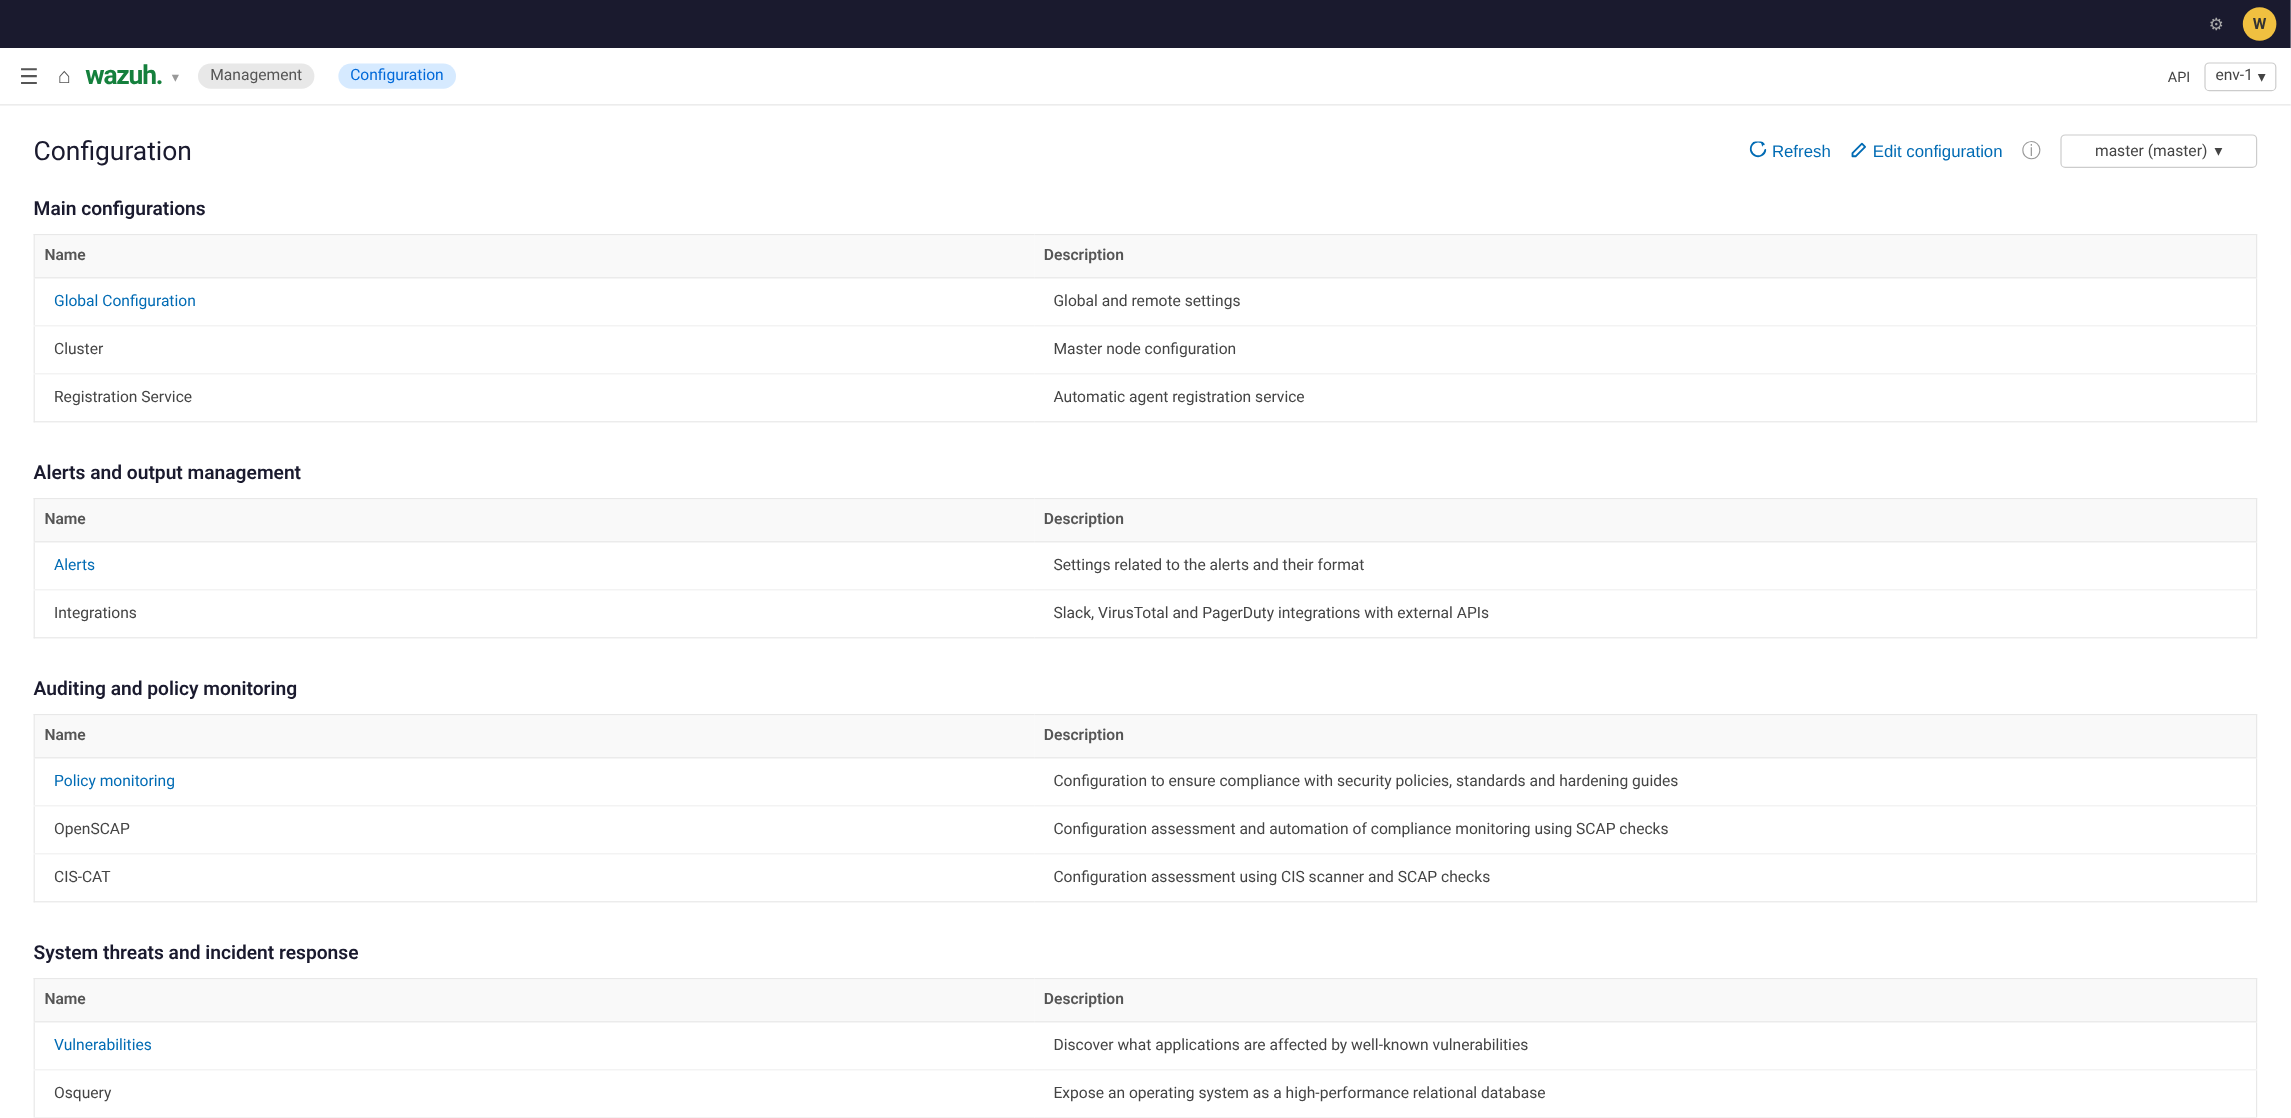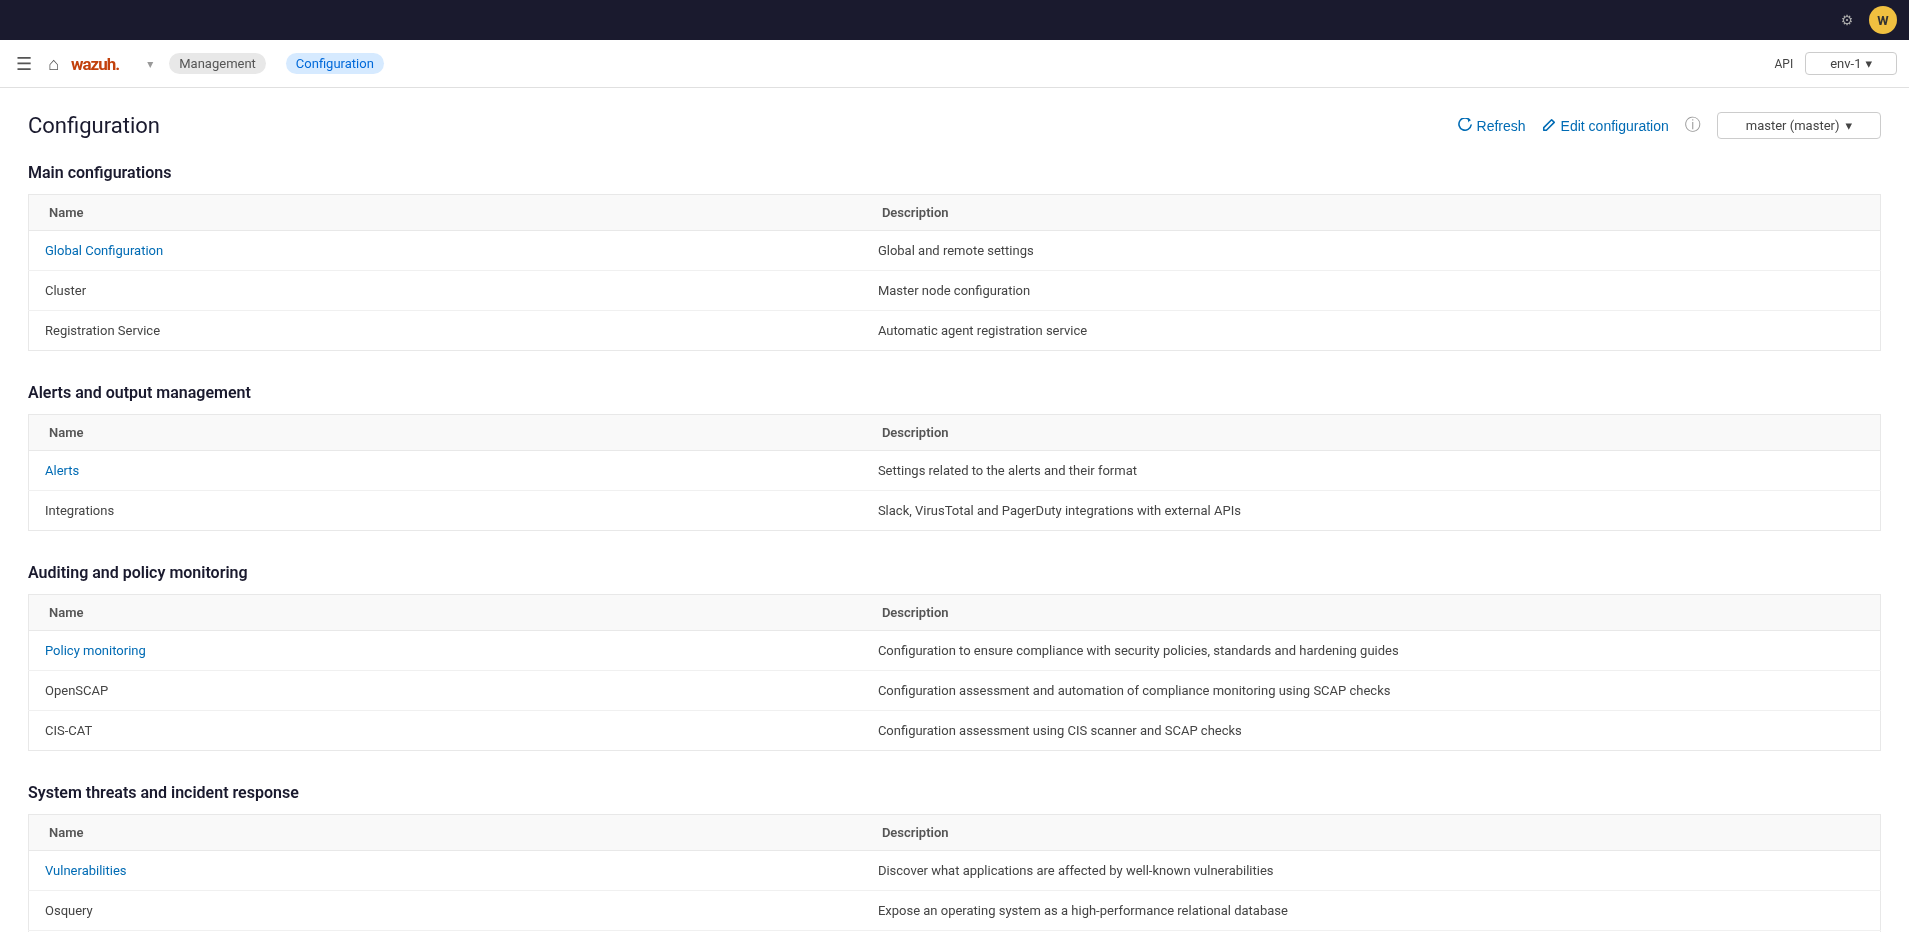--- a/index.html
+++ b/index.html
@@ -49,25 +49,25 @@
       color: #555;
       padding: 4px;
     }
     .navbar-home-icon {
       cursor: pointer;
       font-size: 18px;
       color: #555;
       padding: 4px;
     }
     .navbar-logo {
-      font-size: 17px;
+      font-size: 22px;
       font-weight: 700;
-      color: #c2410c;
+      color: #15803d;
       letter-spacing: -1px;
-      margin-right: 20px;
+      margin-right: 0;
     }
     .navbar-chevron {
       color: #999;
       cursor: pointer;
       font-size: 12px;
     }
     .navbar-breadcrumbs {
       display: flex;
       align-items: center;
       gap: 20px;
@@ -99,21 +99,21 @@
       cursor: pointer;
     }
     .navbar-env {
       display: flex;
       align-items: center;
       gap: 4px;
       font-size: 13px;
       color: #444;
       border: 1px solid #ccc;
       border-radius: 4px;
-      padding: 3px 24px;
+      padding: 3px 8px;
       cursor: pointer;
     }
 
     
     .main-content {
       padding: 24px 28px;
       background: #fff;
       min-height: calc(100vh - 88px);
     }
 
@@ -180,21 +180,21 @@
       width: 100%;
       border-collapse: collapse;
       border: 1px solid #e8e8e8;
     }
     .config-table thead tr {
       background: #f9f9f9;
       border-bottom: 1px solid #e8e8e8;
     }
     .config-table th {
       text-align: left;
-      padding: 10px 20px;
+      padding: 10px 8px;
       font-size: 13px;
       font-weight: 600;
       color: #555;
     }
     .config-table td {
       padding: 12px 16px;
       font-size: 13px;
       color: #444;
       border-bottom: 1px solid #f0f0f0;
     }

